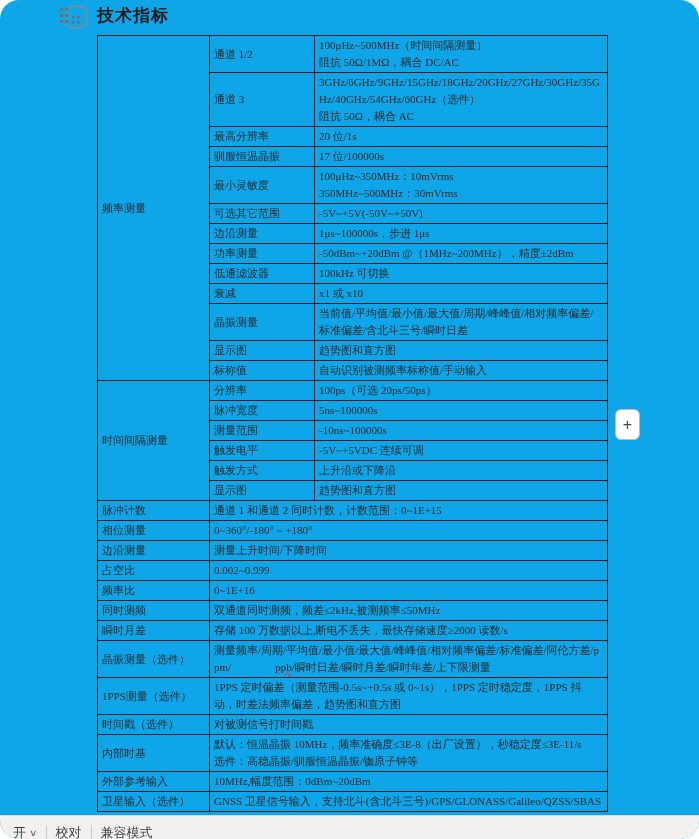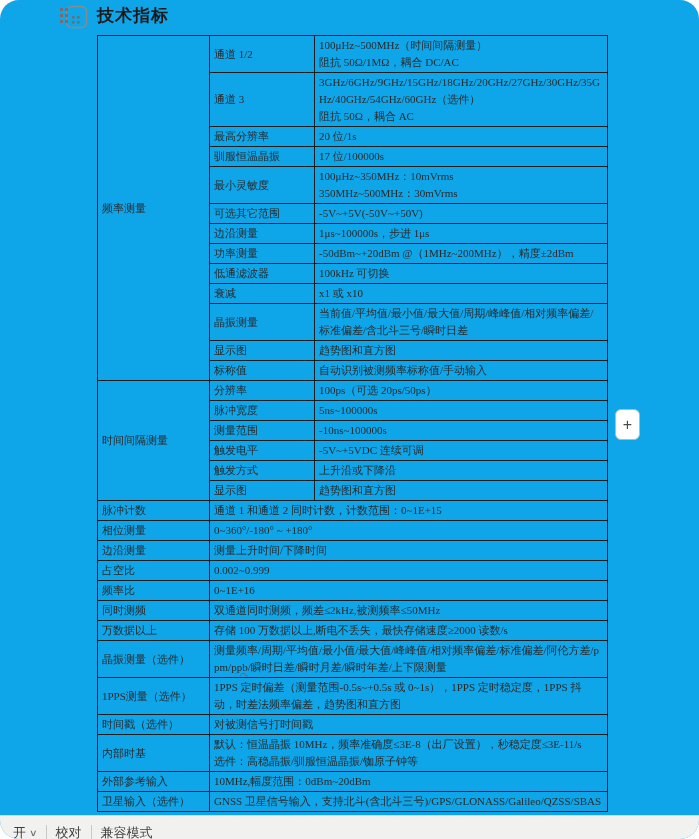--- a/index.html
+++ b/index.html
@@ -39,20 +39,21 @@
   }
   td.cat  { font-weight: normal; color: #1f1f1f; }
   td.lbl  { font-weight: normal; color: #1f1f1f; }
   td.sub  { font-weight: normal; }
   td.val  { font-weight: normal; }
   .sq {
     text-decoration-line: underline;
     text-decoration-style: wavy;
     text-decoration-color: #d93025;
     text-decoration-thickness: 1px;
+    margin-left: 44px;
   }
 
   
   .add-btn {
     position: absolute; left: 615px; top: 409px; width: 25px; height: 31px;
     background: #ffffff; border: 1px solid #b9b9b9; border-radius: 6px;
     color: #4a4a4a; font-size: 16px; font-weight: 300;
     display: flex; align-items: center; justify-content: center;
     cursor: pointer; line-height: 1;
   }
@@ -200,21 +201,21 @@
           </tr>
           <tr>
             <td class="lbl">频率比</td>
             <td class="val" colspan="2">0~1E+16</td>
           </tr>
           <tr>
             <td class="lbl">同时测频</td>
             <td class="val" colspan="2">双通道同时测频，频差≤2kHz,被测频率≤50MHz</td>
           </tr>
           <tr>
-            <td class="lbl">万数据以上</td>
+            <td class="lbl">瞬时月差</td>
             <td class="val" colspan="2">存储 100 万数据以上,断电不丢失，最快存储速度≥2000 读数/s</td>
           </tr>
           <tr>
             <td class="lbl">晶振测量（选件）</td>
             <td class="val" colspan="2">测量频率/周期/平均值/最小值/最大值/峰峰值/相对频率偏差/标准偏差/阿伦方差/ppm/<span class="sq">ppb</span>/瞬时日差/瞬时月差/瞬时年差/上下限测量</td>
           </tr>
           <tr>
             <td class="lbl">1PPS测量（选件）</td>
             <td class="val" colspan="2">1PPS 定时偏差（测量范围-0.5s~+0.5s 或 0~1s），1PPS 定时稳定度，1PPS 抖动，时差法频率偏差，趋势图和直方图</td>
           </tr>

